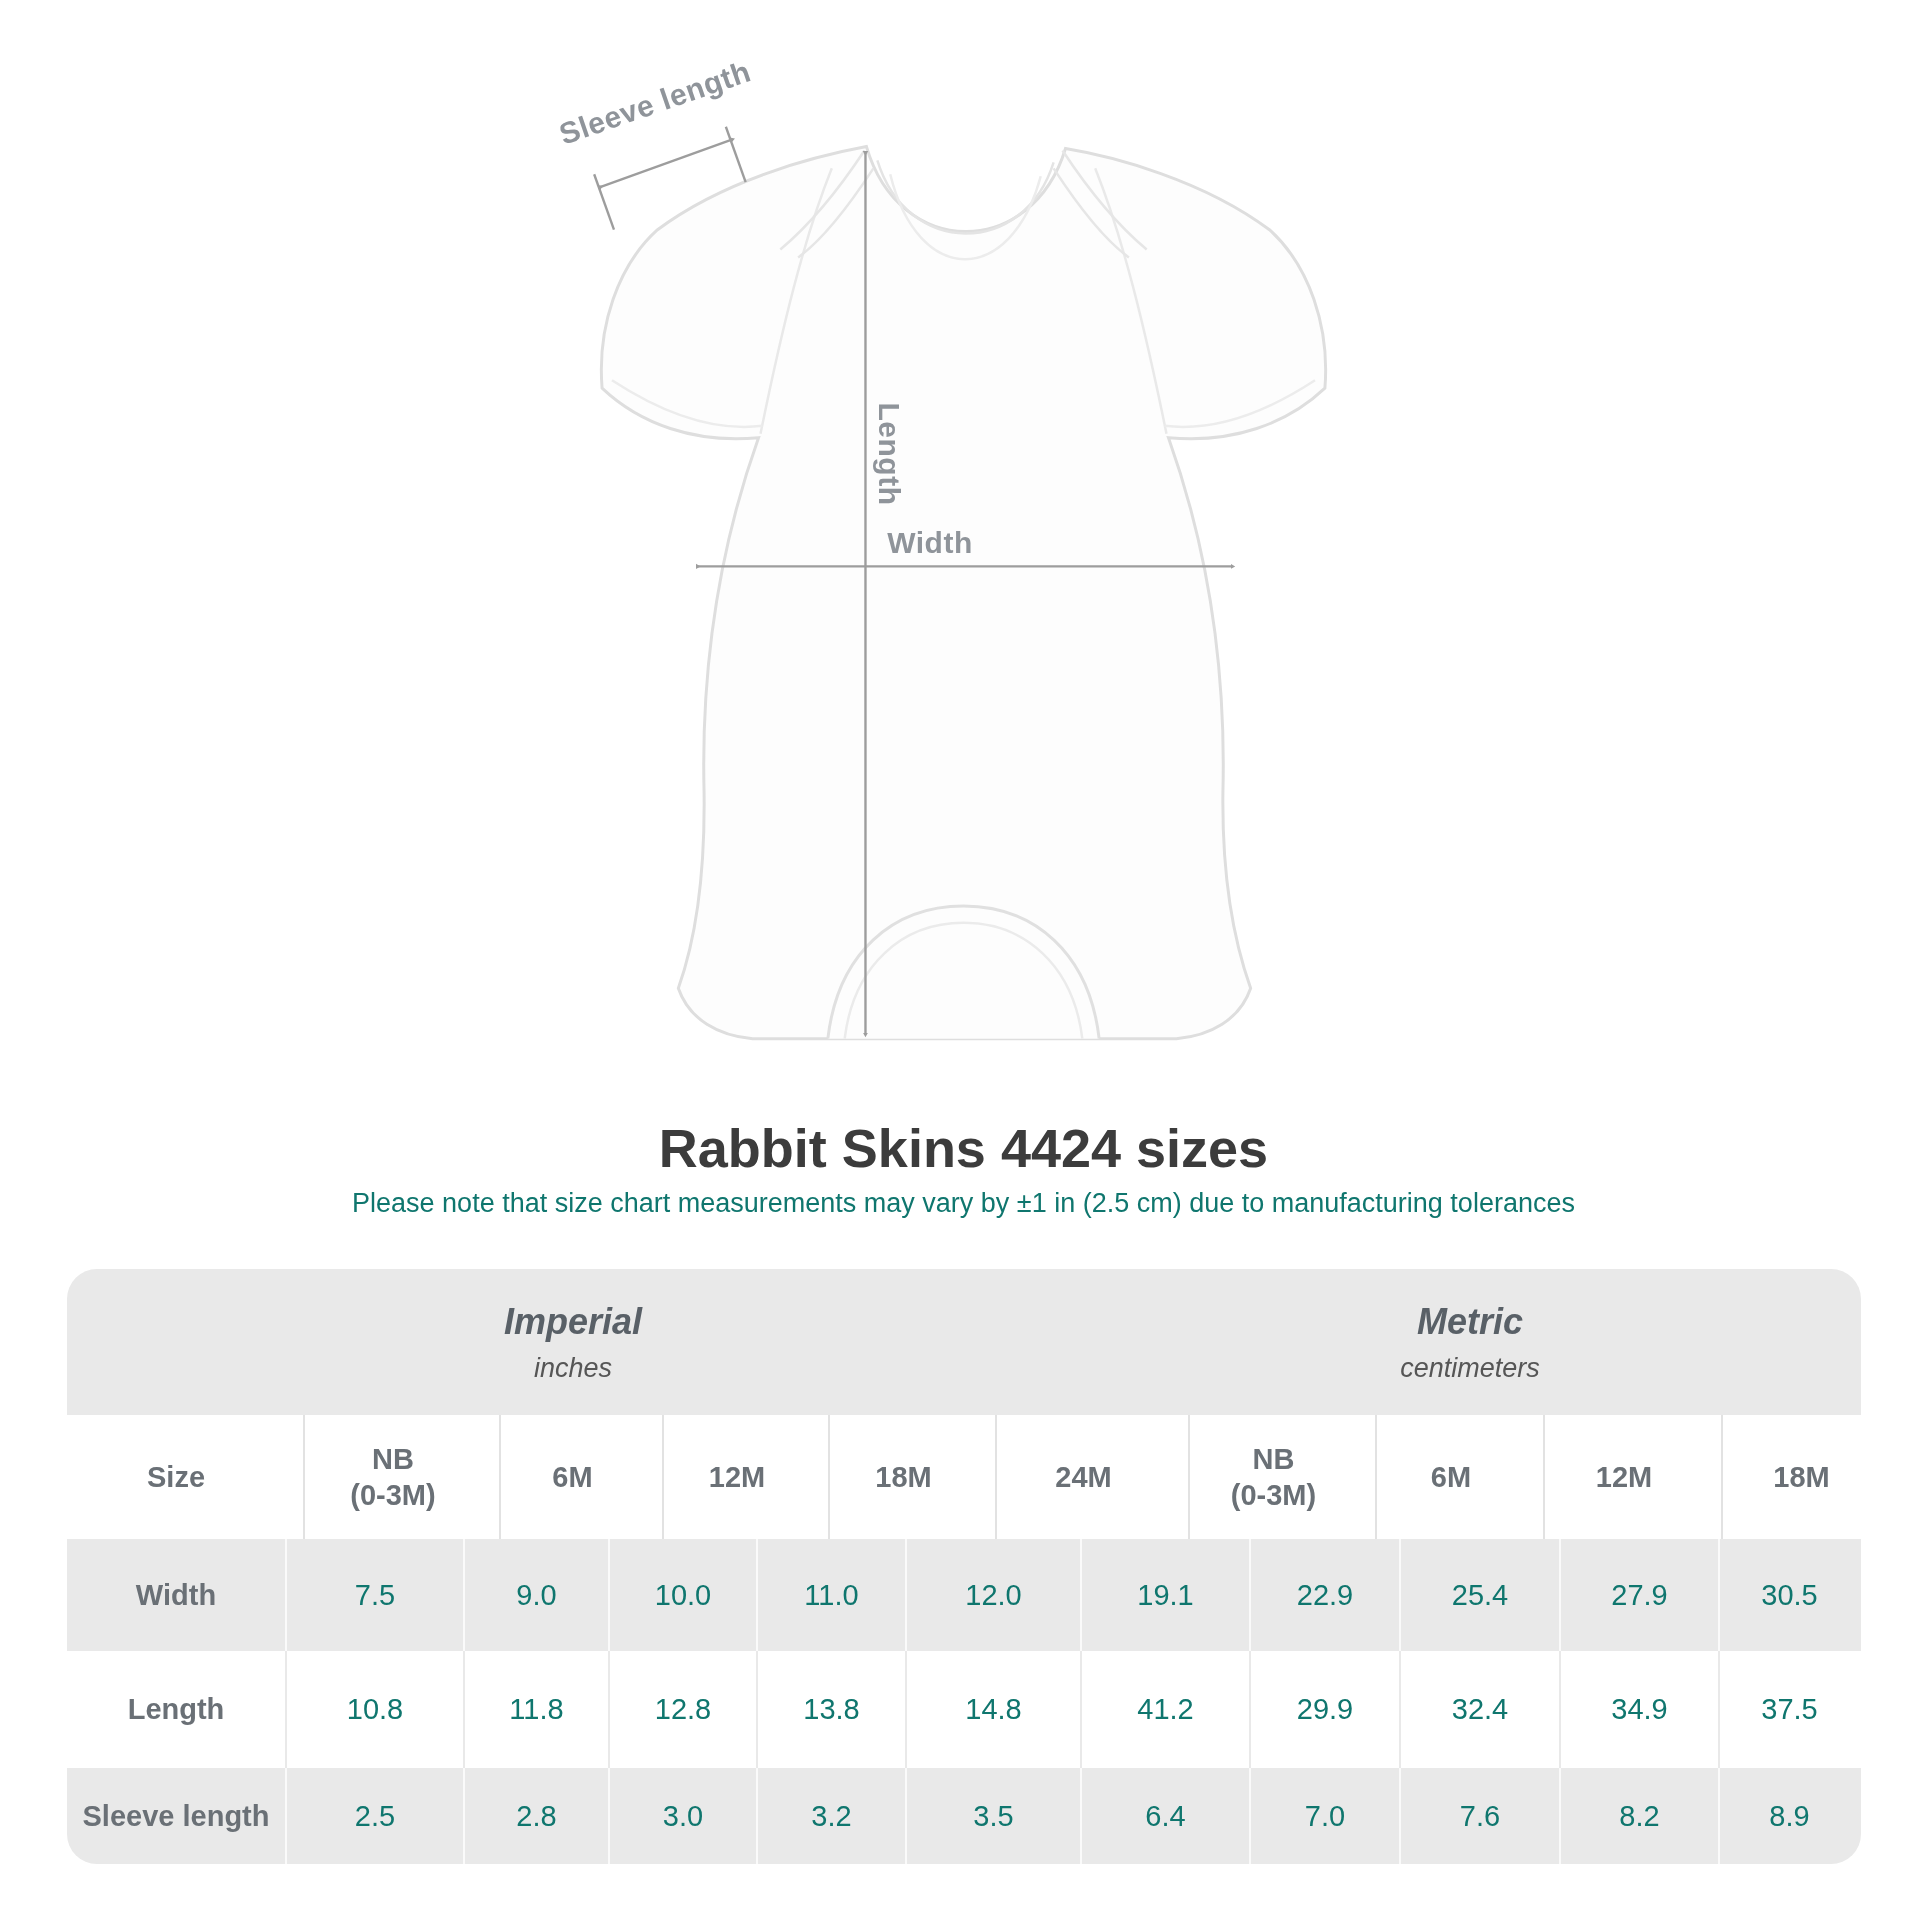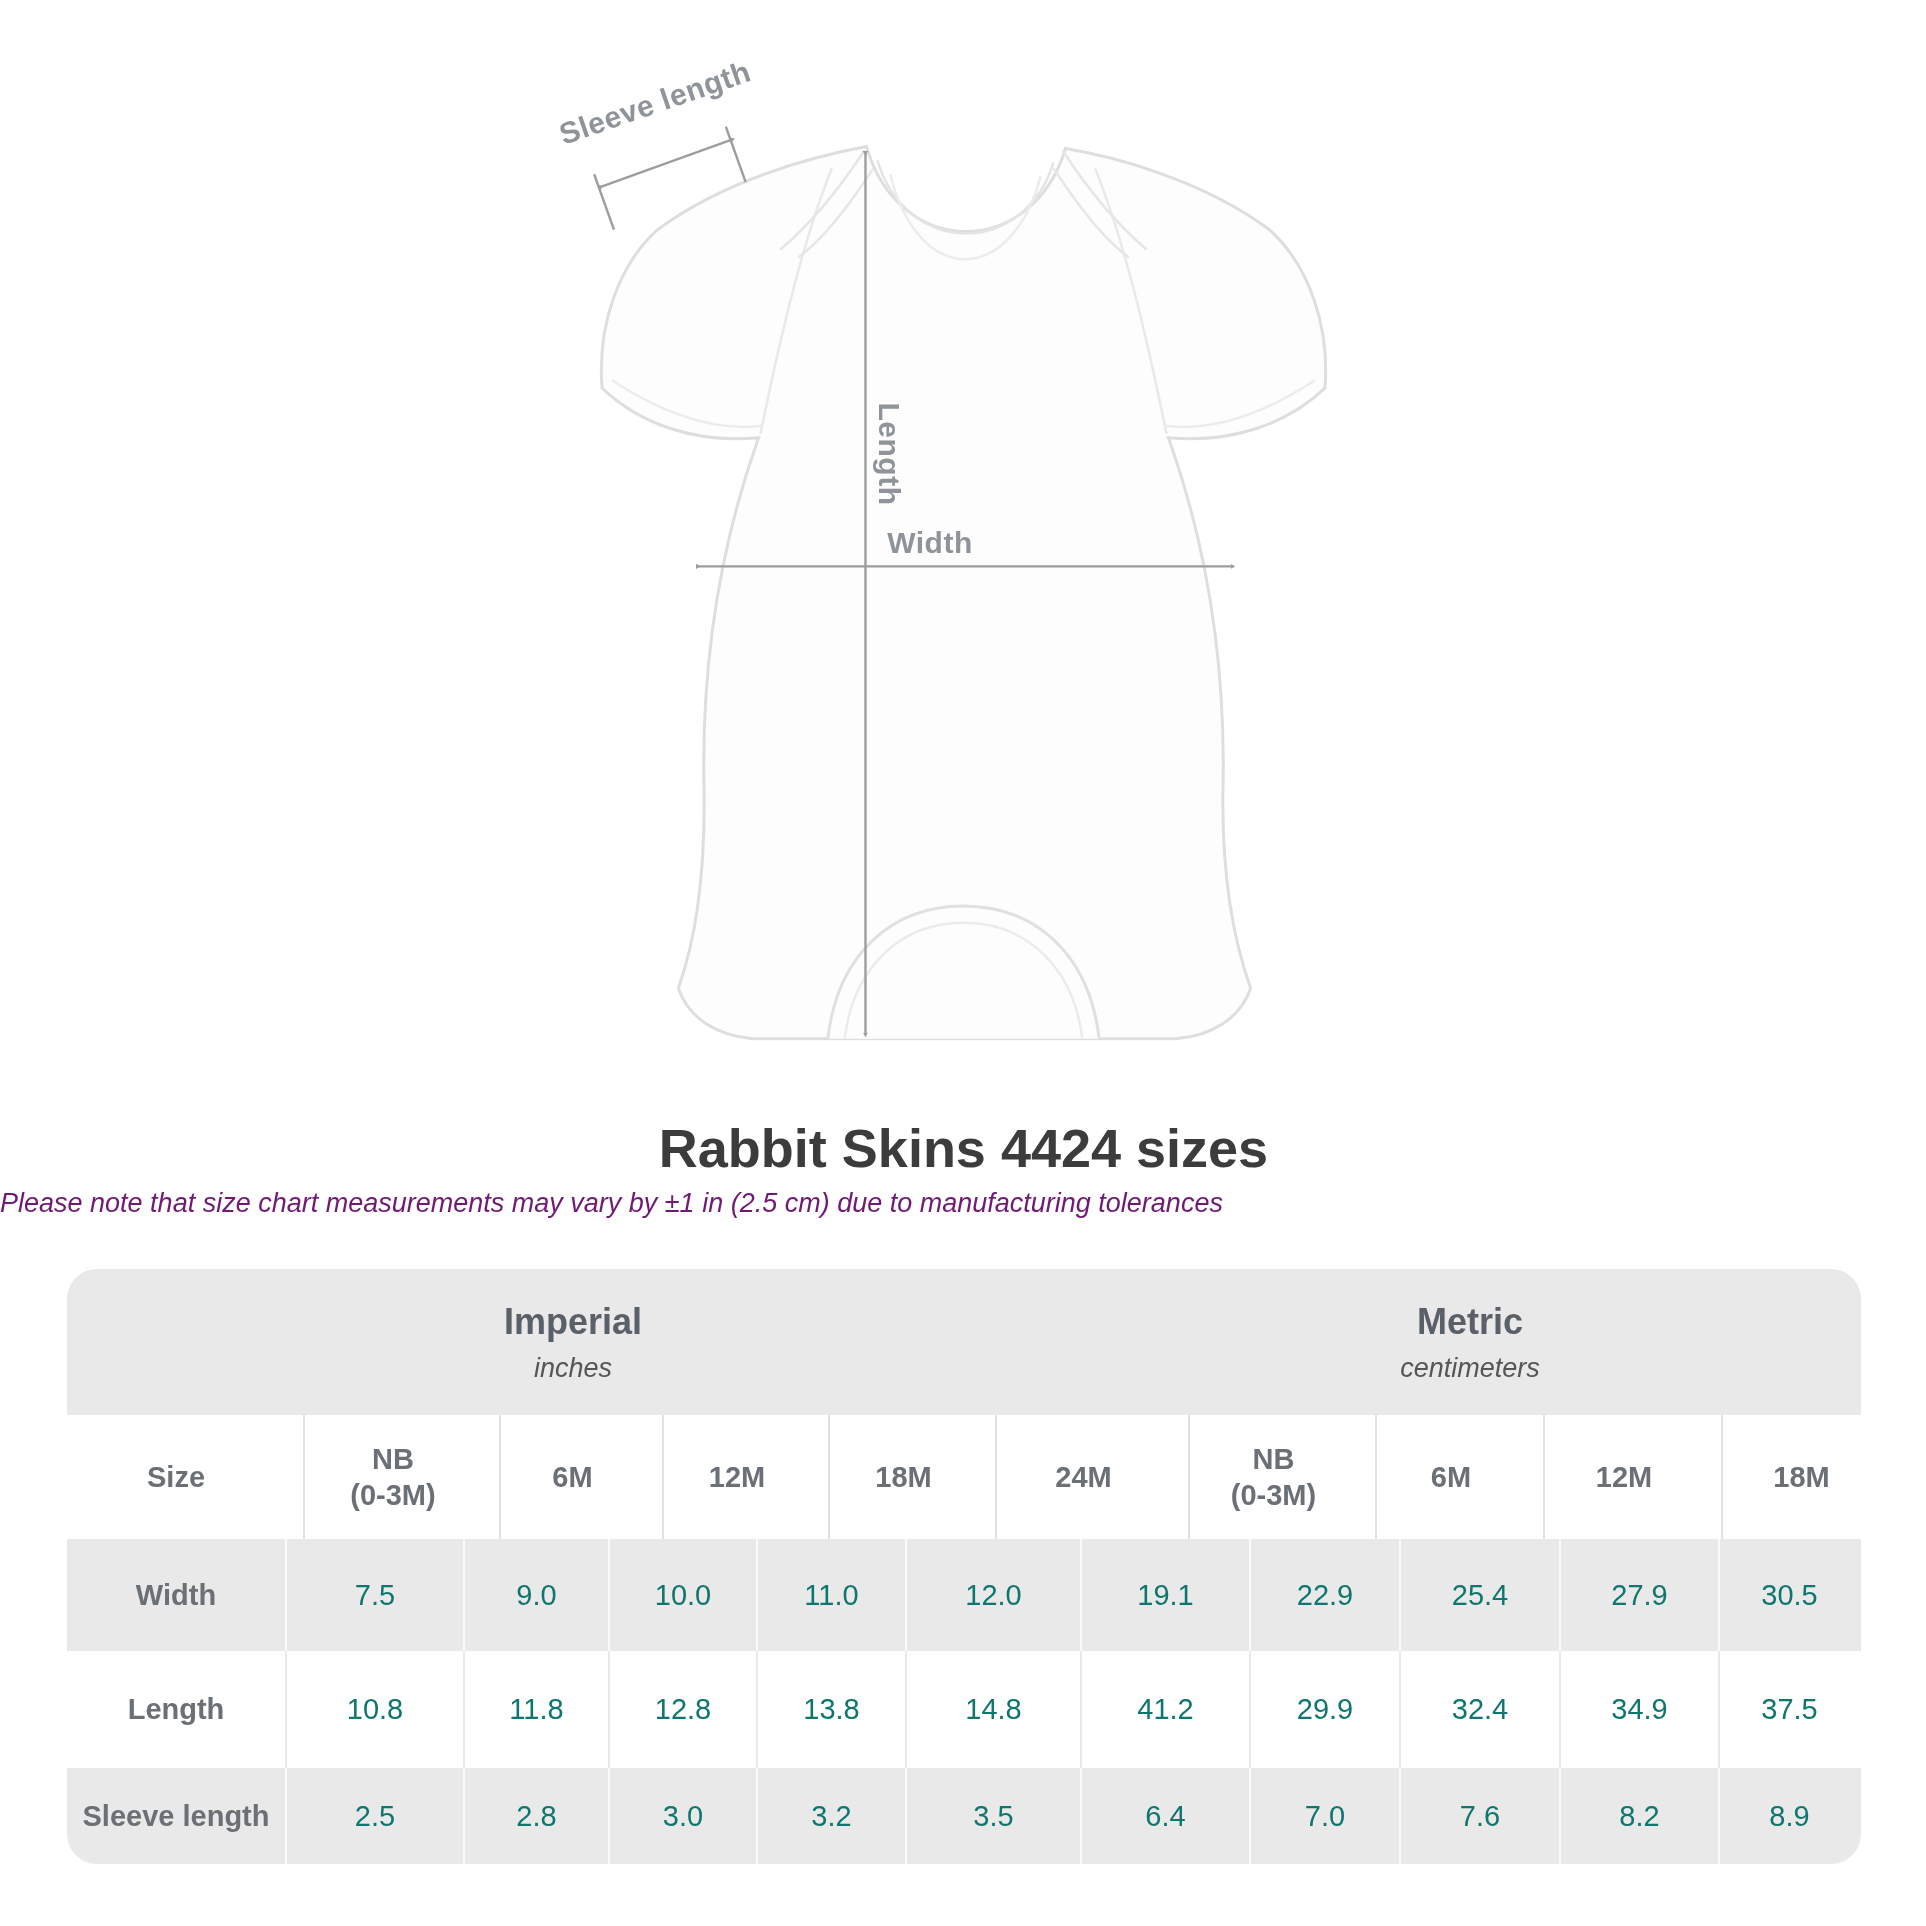--- a/index.html
+++ b/index.html
@@ -9,29 +9,29 @@
   .diagram-svg{position:absolute;left:0;top:0;}
   .dim-label{position:absolute;color:#8f949a;font-weight:bold;font-size:30px;letter-spacing:0.5px;
              display:flex;align-items:center;justify-content:center;white-space:nowrap;}
   .lbl-sleeve{left:556px;top:83px;width:198px;height:40px;transform:rotate(-19deg);}
   .lbl-length{left:814px;top:434px;width:149px;height:40px;transform:rotate(90deg);}
   .lbl-width{left:851px;top:523px;width:158px;height:40px;}
 
   
   .chart-title{position:absolute;left:0;top:1117px;width:100%;text-align:center;
                font-size:54px;font-weight:bold;color:#3c3c3c;}
-  .chart-note{position:absolute;left:0;top:1188px;width:100%;text-align:left;
-              font-style:italic;font-size:27px;color:#701a75;}
+  .chart-note{position:absolute;left:0;top:1188px;width:100%;text-align:center;
+              font-size:27px;color:#0f766e;}
 
   
   .size-table{position:absolute;left:67px;top:1269px;width:1794px;border-radius:30px;overflow:hidden;}
   .trow{display:grid;grid-template-columns:218px 178px 145px 148px 149px 175px 169px 150px 160px 159px 141px;}
   .trow-groups{display:grid;grid-template-columns:1012px 782px;height:146px;background:#e9e9e9;}
   .group-cell{display:flex;flex-direction:column;align-items:center;justify-content:center;}
-  .group-name{font-size:36px;font-weight:bold;color:#596067;}
+  .group-name{font-size:36px;font-weight:bold;font-style:italic;color:#596067;}
   .group-unit{font-size:27px;font-style:italic;color:#565656;margin-top:10px;text-align:center;}
   .r-colhead{height:124px;background:#ffffff;gap:18px;}
   .r-data{background:#e9e9e9;}
   .r-data.white{background:#ffffff;}
   .h1{height:112px;} .h2{height:117px;} .h3{height:96px;}
   .cell{display:flex;align-items:center;justify-content:center;text-align:center;}
   .col-head{font-size:29px;font-weight:bold;color:#6a7076;white-space:pre-line;line-height:1.25;}
   .row-label{font-size:29px;font-weight:bold;color:#6a7076;}
   .val{font-size:29px;color:#0f766e;}
   .r-colhead .cell + .cell{border-left:2px solid #e2e2e2;}

